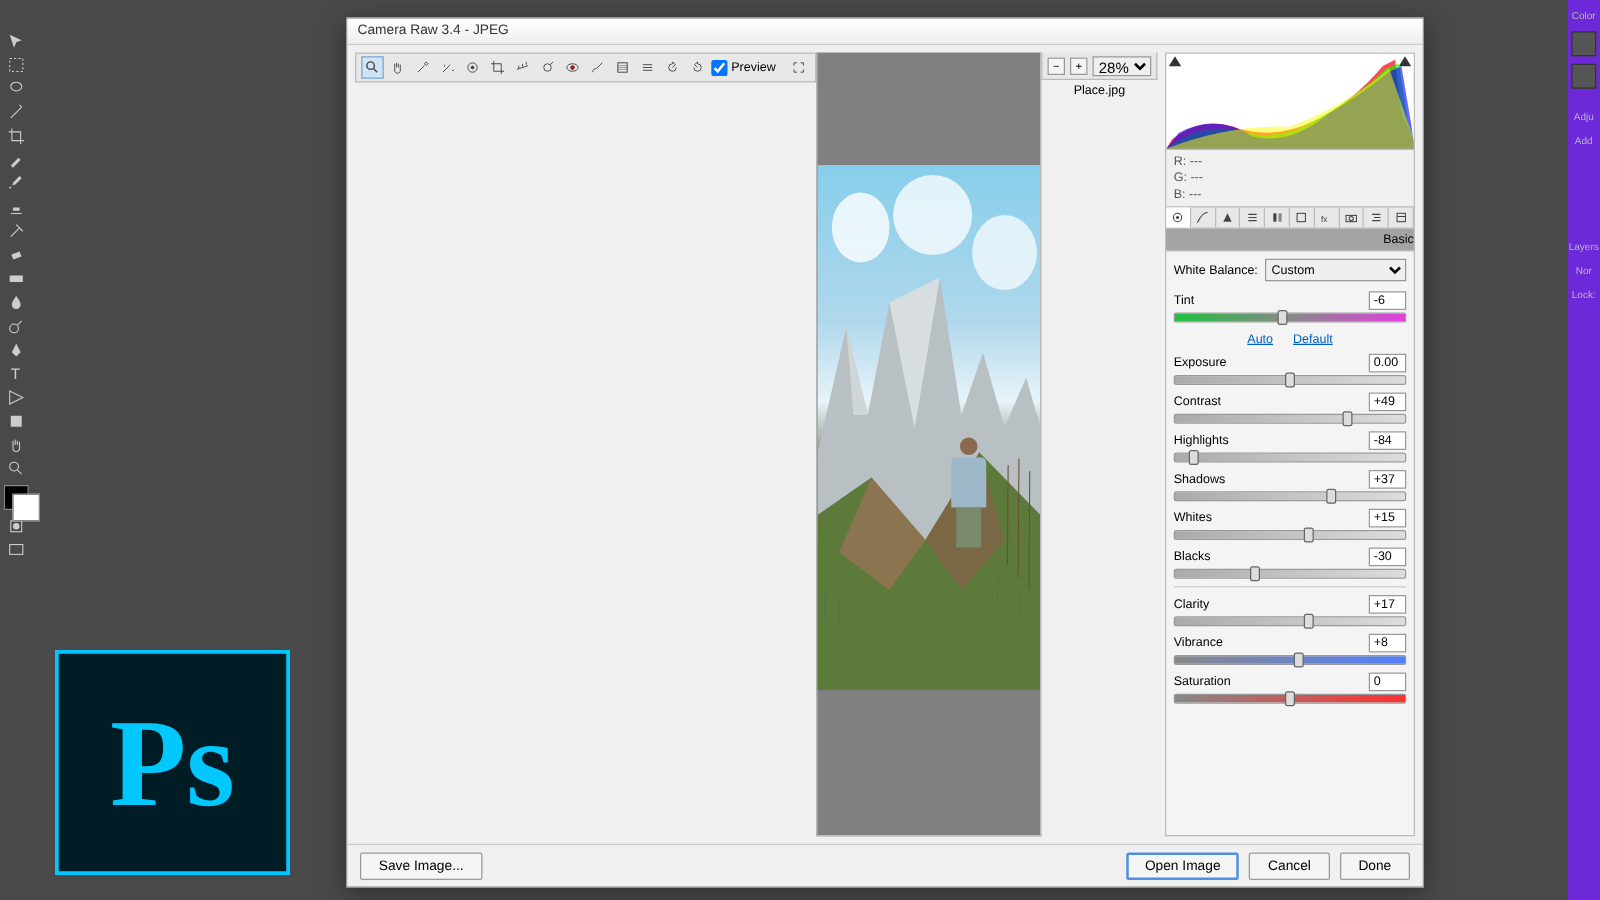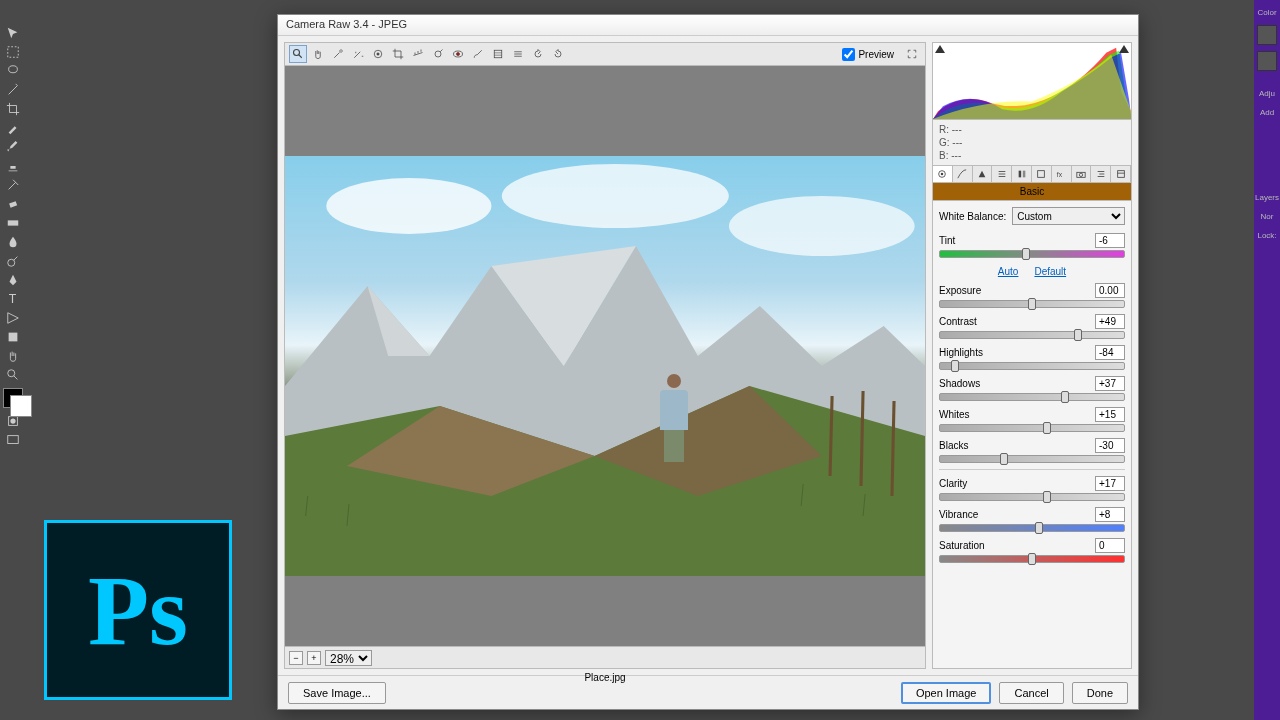--- a/index.html
+++ b/index.html
@@ -6,35 +6,35 @@
 body { background: #494949; width: 1280px; height: 720px; overflow: hidden; position: relative; }
 
 
 .ps-toolbar { position: absolute; left: 0; top: 22px; width: 26px; background: #494949; display: flex; flex-direction: column; gap: 1px; padding: 2px; }
 .ps-tool { width: 22px; height: 18px; display: flex; align-items: center; justify-content: center; color: #c0c0c0; font-size: 12px; cursor: pointer; }
 .ps-tool svg { width: 14px; height: 14px; }
 .swatch { width: 20px; height: 20px; background: black; border: 1px solid #888; margin: 3px 1px; position: relative; }
 .swatch::after { content:''; position:absolute; left:6px; top:6px; width:20px; height:20px; background:white; border:1px solid #888; }
 
 
-.right-rail { position: absolute; right: 0; top: 0; width: 26px; height: 100%; background: #4c1d95; display: flex; flex-direction: column; gap: 6px; padding-top: 6px; align-items: center; }
+.right-rail { position: absolute; right: 0; top: 0; width: 26px; height: 100%; background: #6d28d9; display: flex; flex-direction: column; gap: 6px; padding-top: 6px; align-items: center; }
 .rail-label { color: #b8b8b8; font-size: 8px; writing-mode: horizontal-tb; padding: 2px; }
 .rail-icon { width: 20px; height: 20px; background: #555; border: 1px solid #333; }
 
 
 .ps-logo { position: absolute; left: 44px; bottom: 20px; width: 188px; height: 180px; background: #001d26; border: 3px solid #00c8ff; display: flex; align-items: center; justify-content: center; }
 .ps-logo span { color: #00c8ff; font-size: 100px; font-weight: bold; font-family: Liberation Serif, serif; }
 
 
 .cr-dialog { position: absolute; left: 277px; top: 14px; width: 862px; height: 696px; background: #fff; border: 1px solid #888; box-shadow: 0 4px 20px rgba(0,0,0,0.4); display: flex; flex-direction: column; }
 .cr-titlebar { height: 21px; background: linear-gradient(#fff, #eee); border-bottom: 1px solid #ccc; padding: 3px 8px; font-size: 11px; color: #333; }
 .cr-body { flex: 1; display: flex; padding: 6px; gap: 6px; background: #f0f0f0; }
 
 
-.cr-left { flex: 1; display: flex; flex-direction: column; }
+.cr-left { flex: 1; display: flex; }
 .cr-toolrow { height: 24px; background: #e8e8e8; border: 1px solid #bbb; display: flex; align-items: center; padding: 0 4px; gap: 2px; }
 .cr-tool { width: 18px; height: 18px; display: flex; align-items: center; justify-content: center; border: 1px solid transparent; cursor: pointer; }
 .cr-tool.active { background: #d0e4f5; border: 1px solid #7da2ce; }
 .cr-tool svg { width: 12px; height: 12px; stroke: #444; }
 .cr-preview-chk { margin-left: auto; display: flex; align-items: center; font-size: 10px; gap: 3px; }
 .cr-canvas { flex: 1; background: #808080; position: relative; margin-top: 0; border: 1px solid #bbb; border-top: none; overflow: hidden; }
 .cr-image { position: absolute; left: 0; top: 90px; width: 100%; height: 420px; background: linear-gradient(180deg, #87CEEB 0%, #b0d8ec 30%, #e8f4f9 45%, #a9b5a8 52%, #8a9688 55%, #6b8055 60%, #5a7040 70%, #3d5a2d 100%); }
 .cr-person { position: absolute; left: 58%; top: 52%; width: 36px; height: 90px; }
 .cr-person .head { width: 14px; height: 14px; background: #8b6850; border-radius: 50%; margin: 0 auto; }
 .cr-person .body { width: 28px; height: 40px; background: #9db8c8; margin: 2px auto 0; border-radius: 4px 4px 0 0; }
@@ -46,21 +46,21 @@
 .cr-filename { position: absolute; left: 50%; transform: translateX(-50%); font-size: 10px; margin-top: 40px; }
 
 
 .cr-right { width: 200px; display: flex; flex-direction: column; }
 .cr-histogram { height: 78px; background: #fff; border: 1px solid #bbb; position: relative; overflow: hidden; }
 .cr-rgb { padding: 3px 6px; font-size: 10px; color: #555; line-height: 1.3; border-left: 1px solid #bbb; border-right: 1px solid #bbb; }
 .cr-tabbar { height: 18px; display: flex; border: 1px solid #bbb; background: #e8e8e8; }
 .cr-tab { flex: 1; border-right: 1px solid #bbb; display: flex; align-items: center; justify-content: center; cursor: pointer; }
 .cr-tab.active { background: #fff; }
 .cr-tab svg { width: 10px; height: 10px; }
-.cr-panel-title { height: 18px; background: #a16207; border: 1px solid #bbb; border-top: none; text-align: center; font-size: 10px; line-height: 18px; position: relative; }
+.cr-panel-title { height: 18px; background: #a3a3a3; border: 1px solid #bbb; border-top: none; text-align: right; font-size: 10px; line-height: 18px; position: relative; }
 .cr-panel { flex: 1; background: #f4f4f4; border: 1px solid #bbb; border-top: none; padding: 6px; overflow-y: auto; }
 
 .wb-row { display: flex; align-items: center; gap: 6px; font-size: 10px; margin-bottom: 8px; }
 .wb-select { flex: 1; height: 18px; font-size: 10px; border: 1px solid #999; }
 
 .slider-row { margin-bottom: 6px; }
 .slider-head { display: flex; justify-content: space-between; align-items: center; font-size: 10px; margin-bottom: 2px; }
 .slider-val { width: 30px; height: 15px; border: 1px solid #999; background: #fff; text-align: left; padding: 0 3px; font-size: 10px; }
 .slider-track { height: 8px; position: relative; background: linear-gradient(90deg, #aaa, #ddd); border: 1px solid #999; border-radius: 2px; }
 .slider-track.temp { background: linear-gradient(90deg, #3060ff, #888, #ffcc00); }

